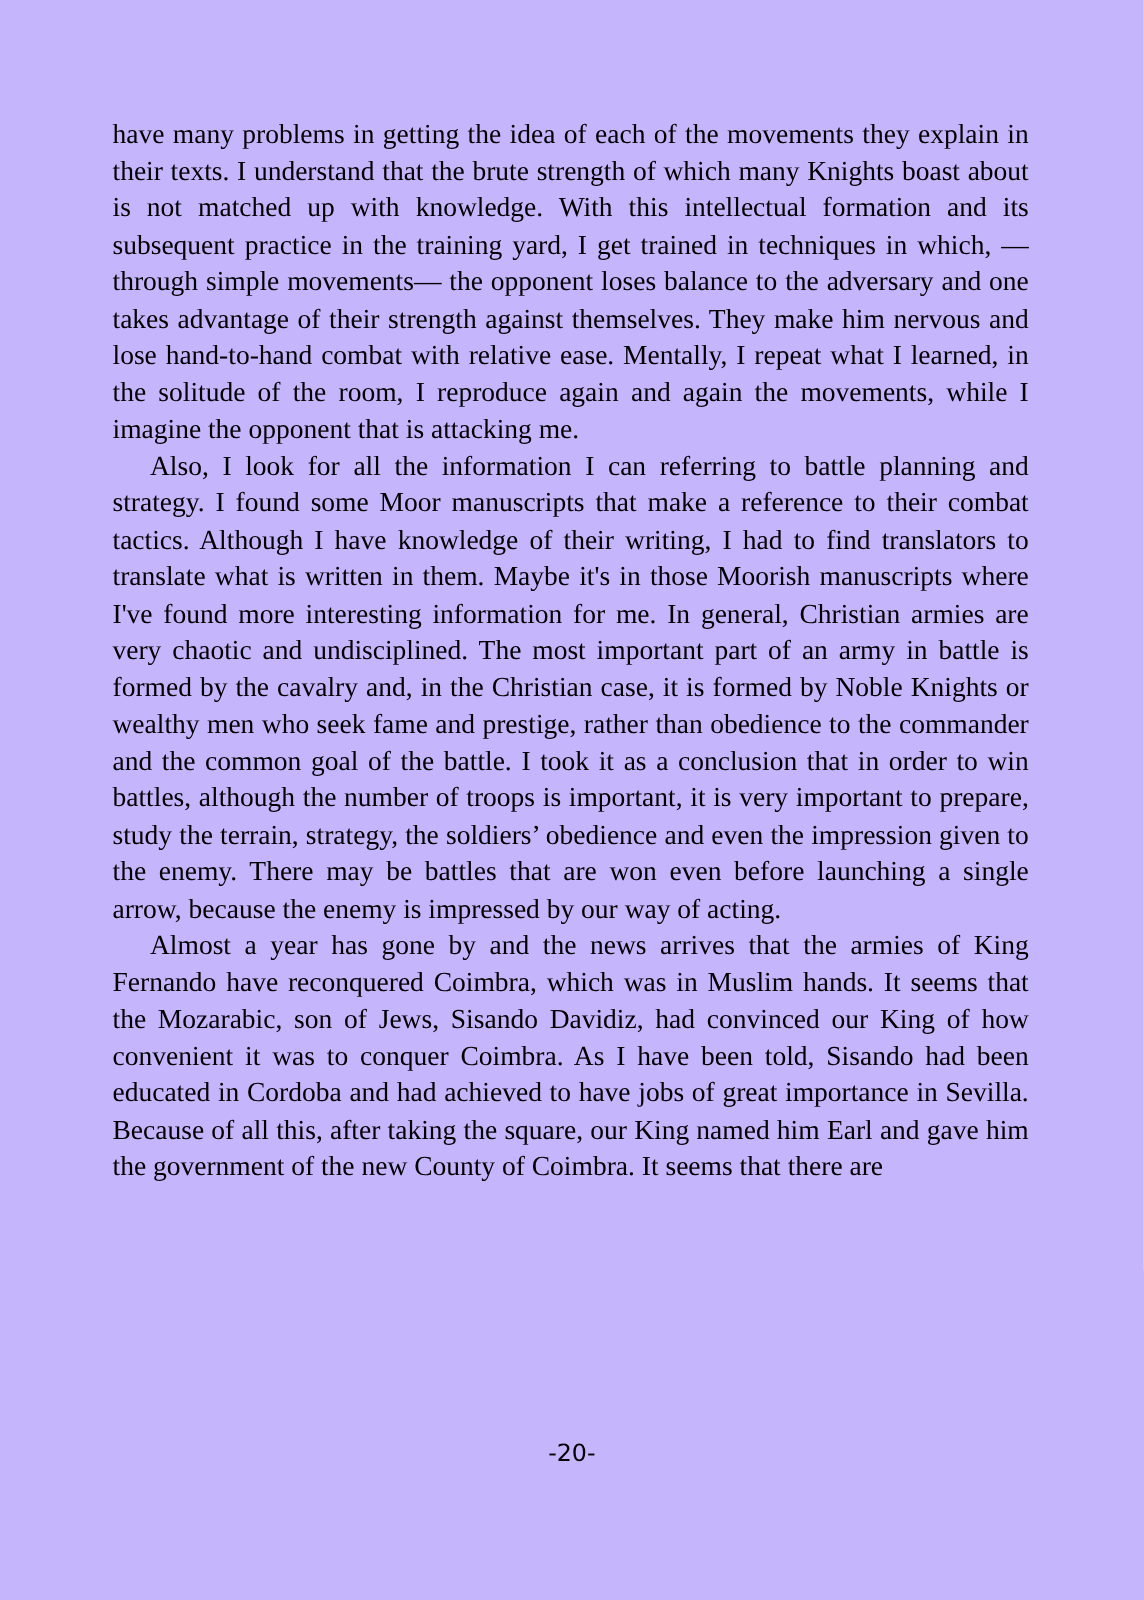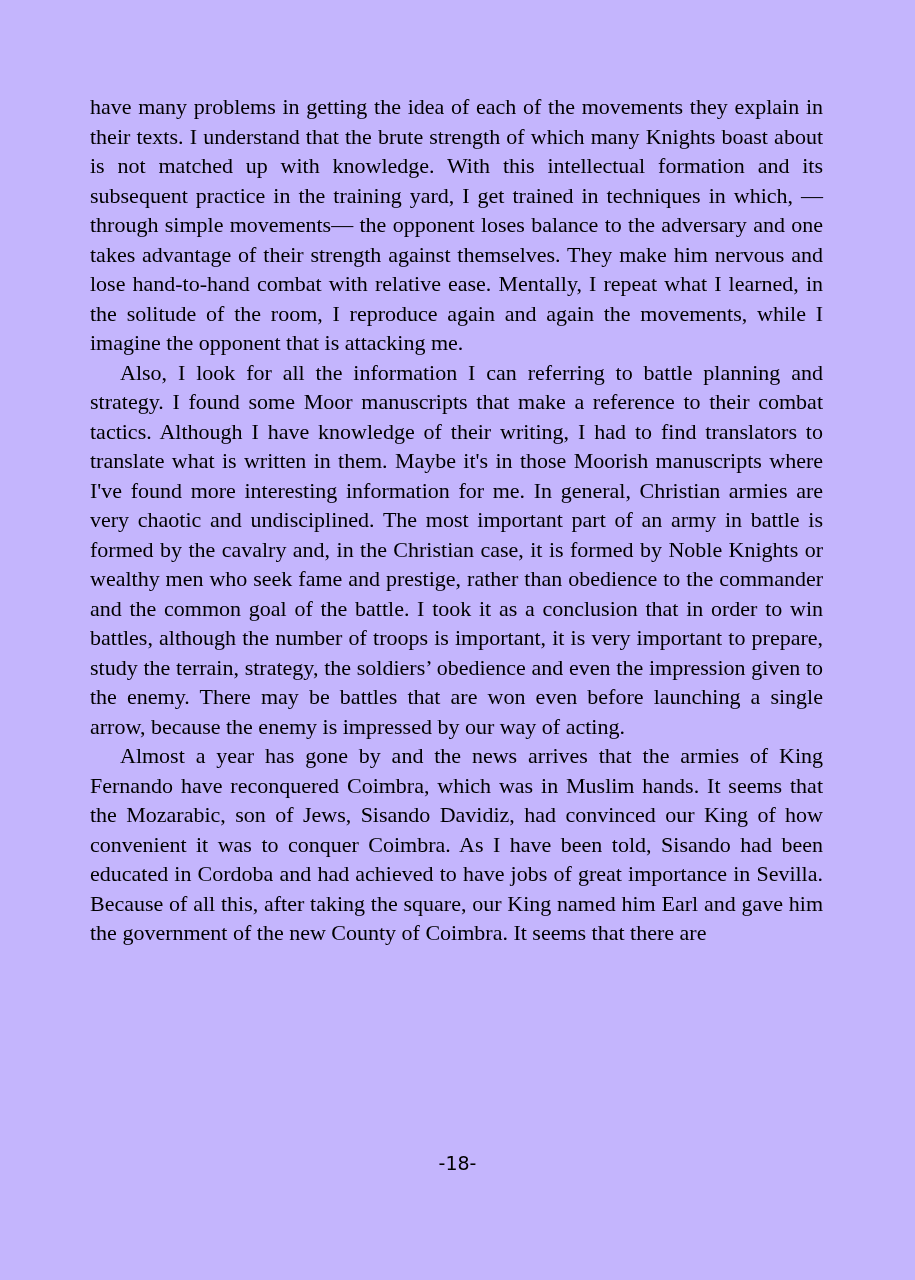--- a/index.html
+++ b/index.html
@@ -46,14 +46,14 @@
 </style>
 </head>
 <body>
 
 <div class="page">
   <div class="text-block">
     <p>have many problems in getting the idea of each of the movements they explain in their texts. I understand that the brute strength of which many Knights boast about is not matched up with knowledge. With this intellectual formation and its subsequent practice in the training yard, I get trained in techniques in which, —through simple movements— the opponent loses balance to the adversary and one takes advantage of their strength against themselves. They make him nervous and lose hand-to-hand combat with relative ease. Mentally, I repeat what I learned, in the solitude of the room, I reproduce again and again the movements, while I imagine the opponent that is attacking me.</p>
     <p class="indented">Also, I look for all the information I can referring to battle planning and strategy. I found some Moor manuscripts that make a reference to their combat tactics. Although I have knowledge of their writing, I had to find translators to translate what is written in them. Maybe it's in those Moorish manuscripts where I've found more interesting information for me. In general, Christian armies are very chaotic and undisciplined. The most important part of an army in battle is formed by the cavalry and, in the Christian case, it is formed by Noble Knights or wealthy men who seek fame and prestige, rather than obedience to the commander and the common goal of the battle. I took it as a conclusion that in order to win battles, although the number of troops is important, it is very important to prepare, study the terrain, strategy, the soldiers’ obedience and even the impression given to the enemy. There may be battles that are won even before launching a single arrow, because the enemy is impressed by our way of acting.</p>
     <p class="indented">Almost a year has gone by and the news arrives that the armies of King Fernando have reconquered Coimbra, which was in Muslim hands. It seems that the Mozarabic, son of Jews, Sisando Davidiz, had convinced our King of how convenient it was to conquer Coimbra. As I have been told, Sisando had been educated in Cordoba and had achieved to have jobs of great importance in Sevilla. Because of all this, after taking the square, our King named him Earl and gave him the government of the new County of Coimbra. It seems that there are</p>
   </div>
-  <div class="page-number">-18-</div>
+  <div class="page-number">-20-</div>
 </div>
 
 </body></html>

